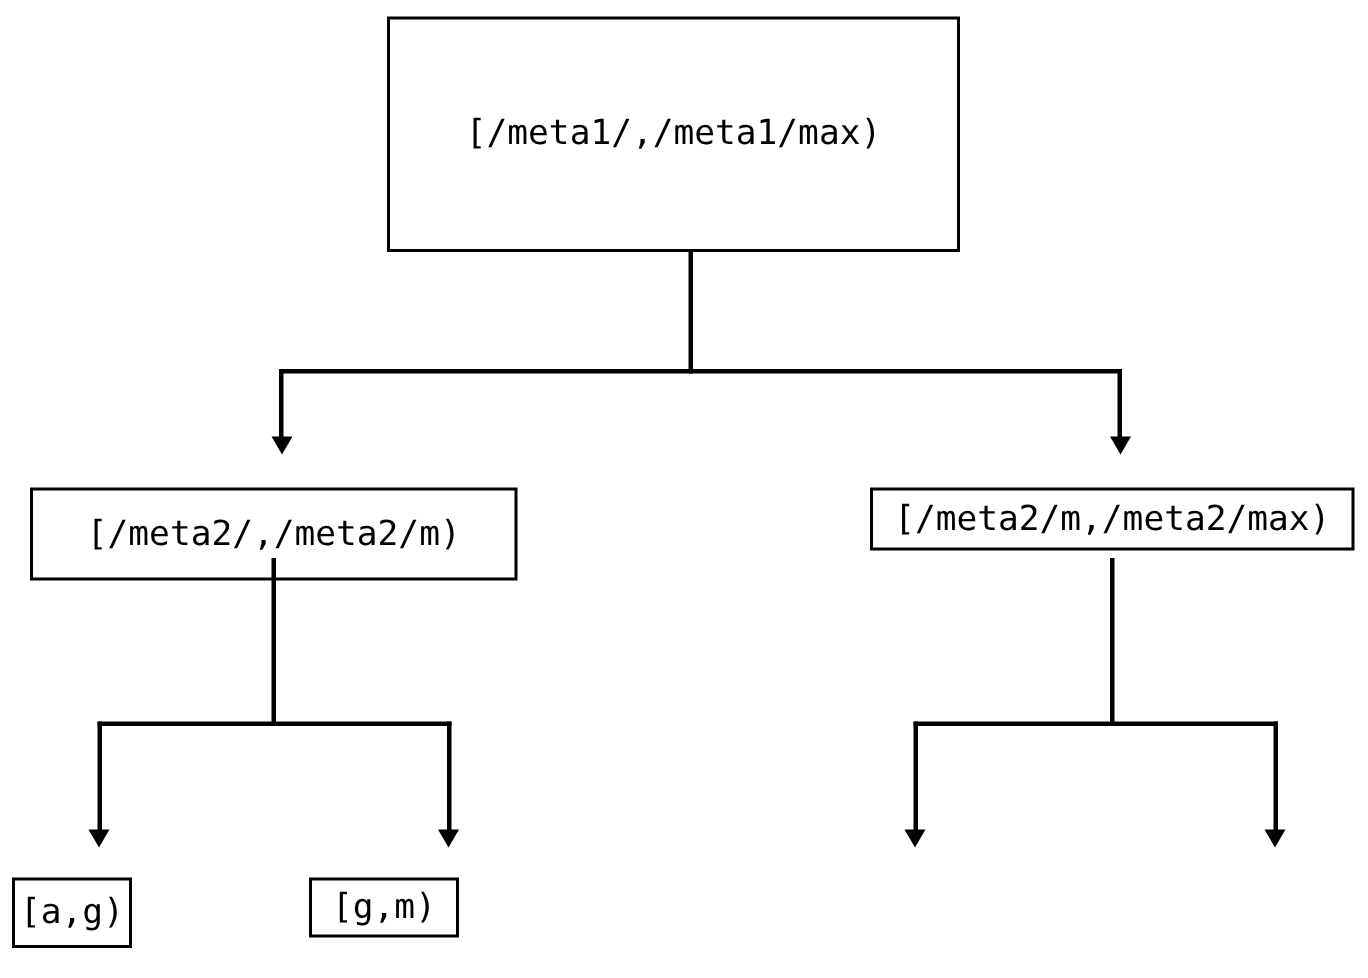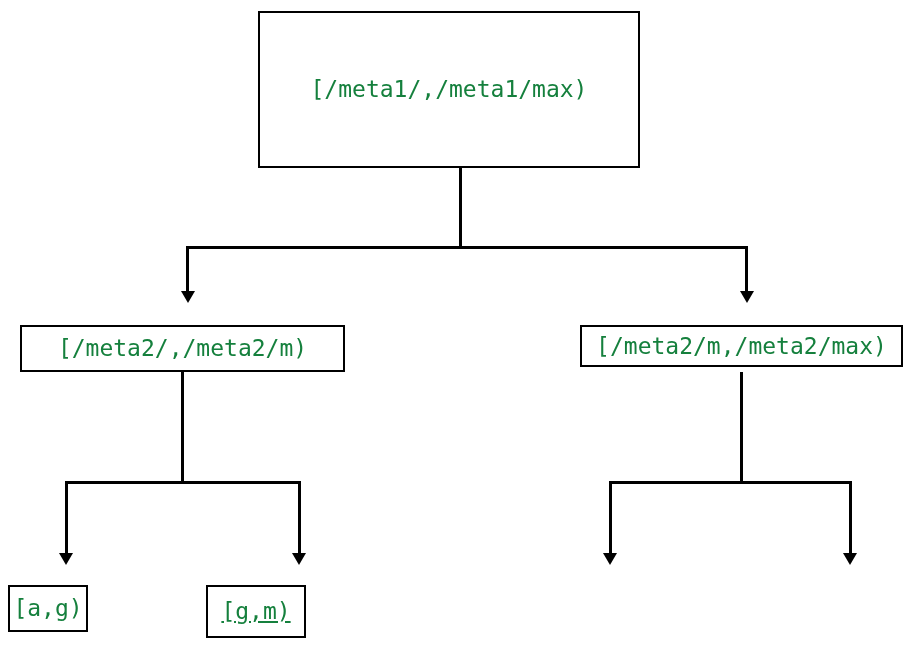--- a/index.html
+++ b/index.html
@@ -19,42 +19,42 @@
     overflow: hidden;
   }
   .node-box {
     position: absolute;
     box-sizing: border-box;
     border: 2px solid #000000;
     background: #ffffff;
     display: flex;
     align-items: center;
     justify-content: center;
-    color: #15803d;
+    color: #000000;
     white-space: pre;
   }
   .node-label {
     display: block;
     line-height: 1;
     letter-spacing: 0px;
   }
   
   #node-root {
     left: 258px;
     top: 11px;
     width: 382px;
     height: 157px;
   }
   #node-root .node-label { font-size: 23px; }
   
   #node-mid-left {
     left: 20px;
     top: 325px;
     width: 325px;
-    height: 47px;
+    height: 62px;
     justify-content: center;
   }
   #node-mid-right {
     left: 580px;
     top: 325px;
     width: 323px;
     height: 42px;
   }
   #node-mid-left .node-label,
   #node-mid-right .node-label { font-size: 23px; }
@@ -62,22 +62,21 @@
   #node-leaf-ag {
     left: 8px;
     top: 585px;
     width: 80px;
     height: 47px;
   }
   #node-leaf-gm {
     left: 206px;
     top: 585px;
     width: 100px;
-    height: 53px;
-    text-decoration: underline;
+    height: 40px;
   }
   #node-leaf-ms {
     left: 553px;
     top: 585px;
     width: 100px;
     height: 47px;
   }
   #node-leaf-smax {
     left: 777px;
     top: 585px;

